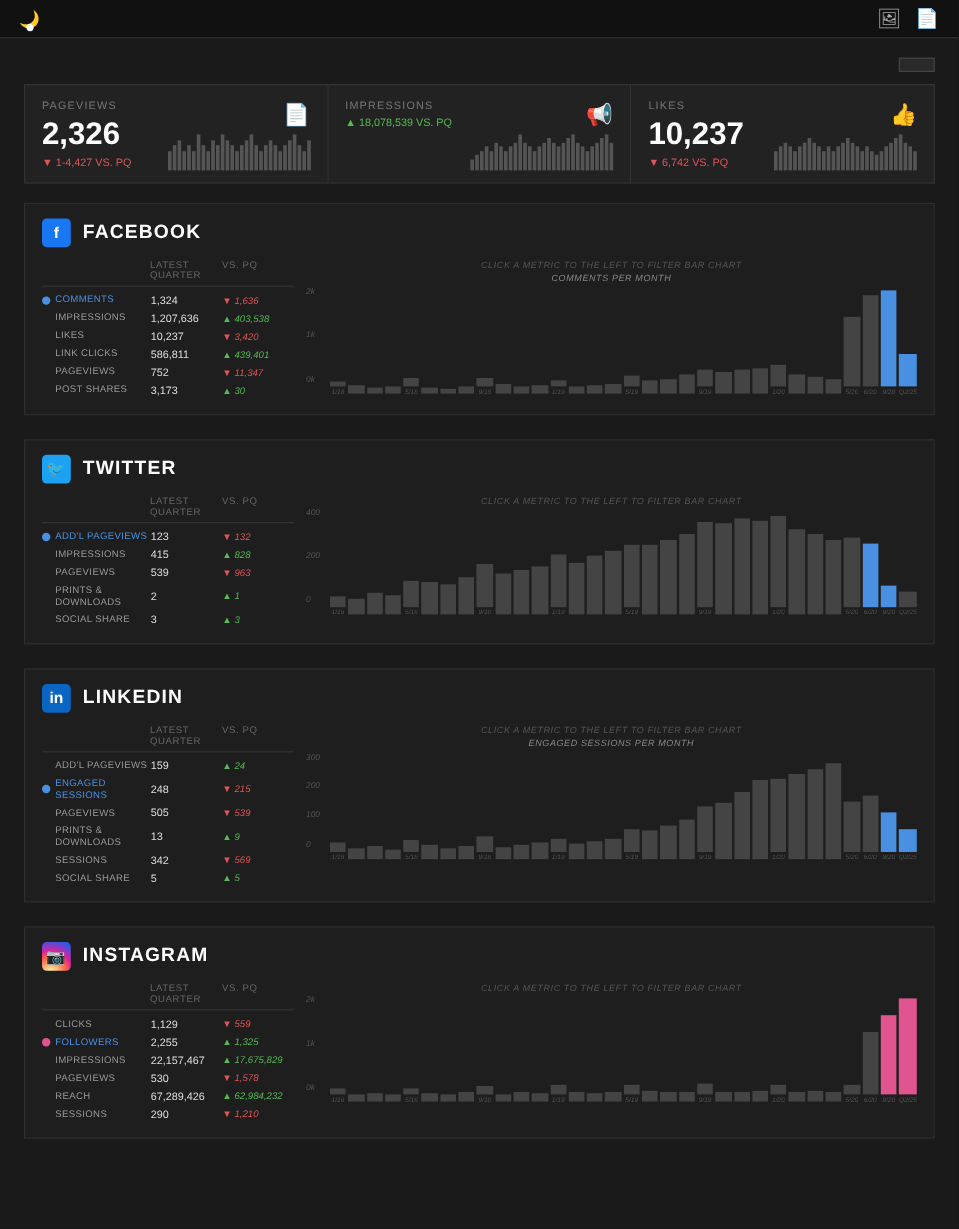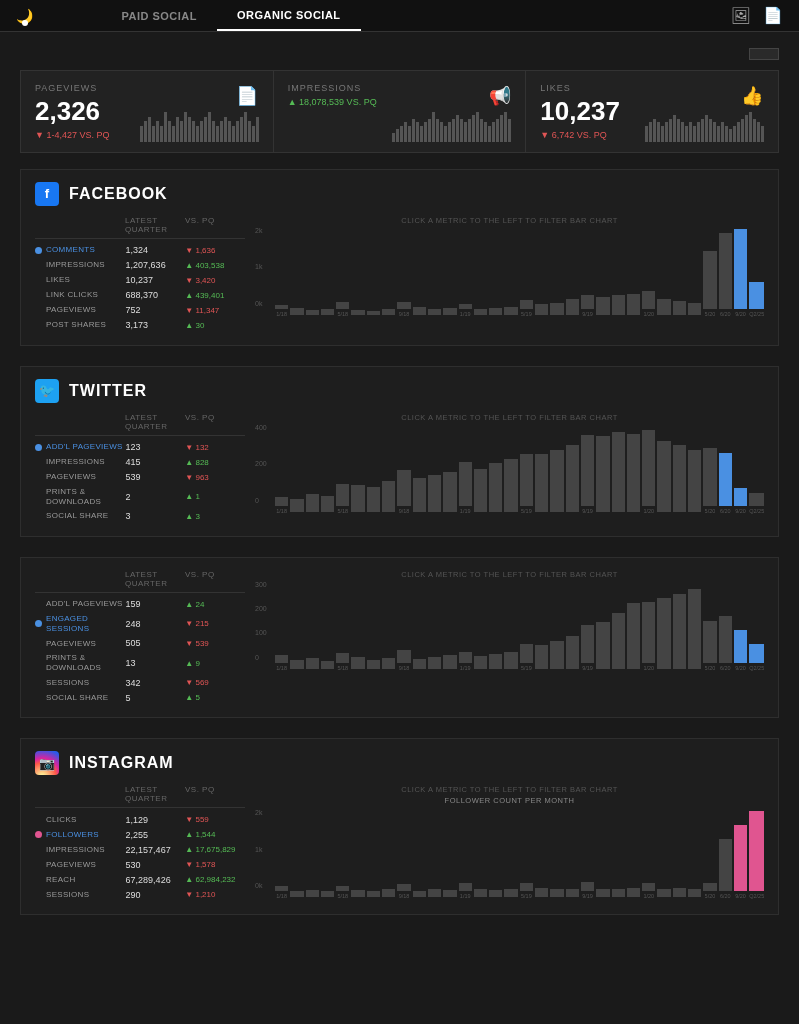--- a/index.html
+++ b/index.html
@@ -239,29 +239,31 @@
       line-height: 1.2;
     }
     .metric-val {
       font-size: 9px;
       color: #ddd;
       width: 60px;
     }
     .metric-change {
       font-size: 8px;
       width: 60px;
+      font-style: italic;
     }
     .metric-change.down { color: #e05555; }
     .metric-change.up { color: #55bb55; }
 
     
     .chart-area {
       flex: 1;
       padding-left: 10px;
       position: relative;
+      font-style: italic;
     }
     .chart-instruction {
       font-size: 7.5px;
       color: #555;
       text-transform: uppercase;
       letter-spacing: 0.5px;
       text-align: center;
       margin-bottom: 2px;
     }
     .chart-metric-name {
@@ -321,24 +323,20 @@
       white-space: nowrap;
       overflow: hidden;
     }
   </style>
 </head>
 <body>
 
 <div class="top-nav">
   <span class="moon-icon">🌙</span>
   <span class="dot"></span>
-  <div class="nav-tabs">
-    <div class="nav-tab">PAID SOCIAL</div>
-    <div class="nav-tab active">ORGANIC SOCIAL</div>
-  </div>
   <div class="nav-right">
     <span class="nav-right-icon">🖼</span>
     <span class="nav-right-icon">📄</span>
   </div>
 </div>
 
 <div class="page-header">
   <div class="title-area">
     <span class="page-title"></span>
     <span class="page-subtitle"></span>
@@ -494,776 +492,781 @@
       <div class="metric-row ">
         <div class="metric-dot" style="background:transparent"></div>
         <div class="metric-name">LIKES</div>
         <div class="metric-val">10,237</div>
         <div class="metric-change down">▼ 3,420</div>
       </div>
 
       <div class="metric-row ">
         <div class="metric-dot" style="background:transparent"></div>
         <div class="metric-name">LINK CLICKS</div>
-        <div class="metric-val">688,370</div>
+        <div class="metric-val">586,811</div>
         <div class="metric-change up">▲ 439,401</div>
       </div>
 
       <div class="metric-row ">
         <div class="metric-dot" style="background:transparent"></div>
         <div class="metric-name">PAGEVIEWS</div>
         <div class="metric-val">752</div>
         <div class="metric-change down">▼ 11,347</div>
       </div>
 
       <div class="metric-row ">
         <div class="metric-dot" style="background:transparent"></div>
         <div class="metric-name">POST SHARES</div>
         <div class="metric-val">3,173</div>
         <div class="metric-change up">▲ 30</div>
+      </div>
+
+      </div>
+      <div class="chart-area">
+        <div class="chart-instruction">CLICK A METRIC TO THE LEFT TO FILTER BAR CHART</div>
+        <div class="chart-metric-name">COMMENTS PER MONTH</div>
+        <div class="bar-chart">
+          <div class="y-labels">
+              <div class="y-label">2k</div>
+              <div class="y-label">1k</div>
+              <div class="y-label">0k</div>
+            </div>
+          <div class="chart-bars">
+      <div class="chart-bar-wrap">
+        <div class="chart-bar" style="height:4px"></div>
+        <div class="x-label">1/18</div>
+      </div>
+
+      <div class="chart-bar-wrap">
+        <div class="chart-bar" style="height:7px"></div>
+        <div class="x-label"></div>
+      </div>
+
+      <div class="chart-bar-wrap">
+        <div class="chart-bar" style="height:5px"></div>
+        <div class="x-label"></div>
+      </div>
+
+      <div class="chart-bar-wrap">
+        <div class="chart-bar" style="height:6px"></div>
+        <div class="x-label"></div>
+      </div>
+
+      <div class="chart-bar-wrap">
+        <div class="chart-bar" style="height:7px"></div>
+        <div class="x-label">5/18</div>
+      </div>
+
+      <div class="chart-bar-wrap">
+        <div class="chart-bar" style="height:5px"></div>
+        <div class="x-label"></div>
+      </div>
+
+      <div class="chart-bar-wrap">
+        <div class="chart-bar" style="height:4px"></div>
+        <div class="x-label"></div>
+      </div>
+
+      <div class="chart-bar-wrap">
+        <div class="chart-bar" style="height:6px"></div>
+        <div class="x-label"></div>
+      </div>
+
+      <div class="chart-bar-wrap">
+        <div class="chart-bar" style="height:7px"></div>
+        <div class="x-label">9/18</div>
+      </div>
+
+      <div class="chart-bar-wrap">
+        <div class="chart-bar" style="height:8px"></div>
+        <div class="x-label"></div>
+      </div>
+
+      <div class="chart-bar-wrap">
+        <div class="chart-bar" style="height:6px"></div>
+        <div class="x-label"></div>
+      </div>
+
+      <div class="chart-bar-wrap">
+        <div class="chart-bar" style="height:7px"></div>
+        <div class="x-label"></div>
+      </div>
+
+      <div class="chart-bar-wrap">
+        <div class="chart-bar" style="height:5px"></div>
+        <div class="x-label">1/19</div>
+      </div>
+
+      <div class="chart-bar-wrap">
+        <div class="chart-bar" style="height:6px"></div>
+        <div class="x-label"></div>
+      </div>
+
+      <div class="chart-bar-wrap">
+        <div class="chart-bar" style="height:7px"></div>
+        <div class="x-label"></div>
+      </div>
+
+      <div class="chart-bar-wrap">
+        <div class="chart-bar" style="height:8px"></div>
+        <div class="x-label"></div>
+      </div>
+
+      <div class="chart-bar-wrap">
+        <div class="chart-bar" style="height:9px"></div>
+        <div class="x-label">5/19</div>
+      </div>
+
+      <div class="chart-bar-wrap">
+        <div class="chart-bar" style="height:11px"></div>
+        <div class="x-label"></div>
+      </div>
+
+      <div class="chart-bar-wrap">
+        <div class="chart-bar" style="height:12px"></div>
+        <div class="x-label"></div>
+      </div>
+
+      <div class="chart-bar-wrap">
+        <div class="chart-bar" style="height:16px"></div>
+        <div class="x-label"></div>
+      </div>
+
+      <div class="chart-bar-wrap">
+        <div class="chart-bar" style="height:14px"></div>
+        <div class="x-label">9/19</div>
+      </div>
+
+      <div class="chart-bar-wrap">
+        <div class="chart-bar" style="height:18px"></div>
+        <div class="x-label"></div>
+      </div>
+
+      <div class="chart-bar-wrap">
+        <div class="chart-bar" style="height:20px"></div>
+        <div class="x-label"></div>
+      </div>
+
+      <div class="chart-bar-wrap">
+        <div class="chart-bar" style="height:21px"></div>
+        <div class="x-label"></div>
+      </div>
+
+      <div class="chart-bar-wrap">
+        <div class="chart-bar" style="height:18px"></div>
+        <div class="x-label">1/20</div>
+      </div>
+
+      <div class="chart-bar-wrap">
+        <div class="chart-bar" style="height:16px"></div>
+        <div class="x-label"></div>
+      </div>
+
+      <div class="chart-bar-wrap">
+        <div class="chart-bar" style="height:14px"></div>
+        <div class="x-label"></div>
+      </div>
+
+      <div class="chart-bar-wrap">
+        <div class="chart-bar" style="height:12px"></div>
+        <div class="x-label"></div>
+      </div>
+
+      <div class="chart-bar-wrap">
+        <div class="chart-bar" style="height:58px"></div>
+        <div class="x-label">5/20</div>
+      </div>
+
+      <div class="chart-bar-wrap">
+        <div class="chart-bar" style="height:76px"></div>
+        <div class="x-label">6/20</div>
+      </div>
+
+      <div class="chart-bar-wrap">
+        <div class="chart-bar highlight" style="height:80px"></div>
+        <div class="x-label">9/20</div>
+      </div>
+
+      <div class="chart-bar-wrap">
+        <div class="chart-bar highlight" style="height:27px"></div>
+        <div class="x-label">Q2/25</div>
+      </div>
+    </div>
+        </div>
+      </div>
+    </div>
+  </div>
+    <div class="section">
+    <div class="section-header">
+      <div class="section-icon tw-icon">🐦</div>
+      <div class="section-title">TWITTER</div>
+    </div>
+    <div class="section-body">
+      <div class="metrics-table">
+
+    <div class="metrics-header-row">
+      <span class="col-label" style="width:90px"></span>
+      <span class="col-label" style="width:60px">LATEST QUARTER</span>
+      <span class="col-label" style="width:60px">VS. PQ</span>
+    </div>
+
+      <div class="metric-row selected">
+        <div class="metric-dot" style="background:#4a90e2"></div>
+        <div class="metric-name">ADD'L PAGEVIEWS</div>
+        <div class="metric-val">123</div>
+        <div class="metric-change down">▼ 132</div>
+      </div>
+
+
+      <div class="metric-row ">
+        <div class="metric-dot" style="background:transparent"></div>
+        <div class="metric-name">IMPRESSIONS</div>
+        <div class="metric-val">415</div>
+        <div class="metric-change up">▲ 828</div>
+      </div>
+
+      <div class="metric-row ">
+        <div class="metric-dot" style="background:transparent"></div>
+        <div class="metric-name">PAGEVIEWS</div>
+        <div class="metric-val">539</div>
+        <div class="metric-change down">▼ 963</div>
+      </div>
+
+      <div class="metric-row ">
+        <div class="metric-dot" style="background:transparent"></div>
+        <div class="metric-name">PRINTS &amp; DOWNLOADS</div>
+        <div class="metric-val">2</div>
+        <div class="metric-change up">▲ 1</div>
+      </div>
+
+      <div class="metric-row ">
+        <div class="metric-dot" style="background:transparent"></div>
+        <div class="metric-name">SOCIAL SHARE</div>
+        <div class="metric-val">3</div>
+        <div class="metric-change up">▲ 3</div>
+      </div>
+
+      </div>
+      <div class="chart-area">
+        <div class="chart-instruction">CLICK A METRIC TO THE LEFT TO FILTER BAR CHART</div>
+        <div class="bar-chart">
+          <div class="y-labels">
+              <div class="y-label">400</div>
+              <div class="y-label">200</div>
+              <div class="y-label">0</div>
+            </div>
+          <div class="chart-bars">
+      <div class="chart-bar-wrap">
+        <div class="chart-bar" style="height:9px"></div>
+        <div class="x-label">1/18</div>
+      </div>
+
+      <div class="chart-bar-wrap">
+        <div class="chart-bar" style="height:13px"></div>
+        <div class="x-label"></div>
+      </div>
+
+      <div class="chart-bar-wrap">
+        <div class="chart-bar" style="height:18px"></div>
+        <div class="x-label"></div>
+      </div>
+
+      <div class="chart-bar-wrap">
+        <div class="chart-bar" style="height:16px"></div>
+        <div class="x-label"></div>
+      </div>
+
+      <div class="chart-bar-wrap">
+        <div class="chart-bar" style="height:22px"></div>
+        <div class="x-label">5/18</div>
+      </div>
+
+      <div class="chart-bar-wrap">
+        <div class="chart-bar" style="height:27px"></div>
+        <div class="x-label"></div>
+      </div>
+
+      <div class="chart-bar-wrap">
+        <div class="chart-bar" style="height:25px"></div>
+        <div class="x-label"></div>
+      </div>
+
+      <div class="chart-bar-wrap">
+        <div class="chart-bar" style="height:31px"></div>
+        <div class="x-label"></div>
+      </div>
+
+      <div class="chart-bar-wrap">
+        <div class="chart-bar" style="height:36px"></div>
+        <div class="x-label">9/18</div>
+      </div>
+
+      <div class="chart-bar-wrap">
+        <div class="chart-bar" style="height:34px"></div>
+        <div class="x-label"></div>
+      </div>
+
+      <div class="chart-bar-wrap">
+        <div class="chart-bar" style="height:37px"></div>
+        <div class="x-label"></div>
+      </div>
+
+      <div class="chart-bar-wrap">
+        <div class="chart-bar" style="height:40px"></div>
+        <div class="x-label"></div>
+      </div>
+
+      <div class="chart-bar-wrap">
+        <div class="chart-bar" style="height:44px"></div>
+        <div class="x-label">1/19</div>
+      </div>
+
+      <div class="chart-bar-wrap">
+        <div class="chart-bar" style="height:43px"></div>
+        <div class="x-label"></div>
+      </div>
+
+      <div class="chart-bar-wrap">
+        <div class="chart-bar" style="height:49px"></div>
+        <div class="x-label"></div>
+      </div>
+
+      <div class="chart-bar-wrap">
+        <div class="chart-bar" style="height:53px"></div>
+        <div class="x-label"></div>
+      </div>
+
+      <div class="chart-bar-wrap">
+        <div class="chart-bar" style="height:52px"></div>
+        <div class="x-label">5/19</div>
+      </div>
+
+      <div class="chart-bar-wrap">
+        <div class="chart-bar" style="height:58px"></div>
+        <div class="x-label"></div>
+      </div>
+
+      <div class="chart-bar-wrap">
+        <div class="chart-bar" style="height:62px"></div>
+        <div class="x-label"></div>
+      </div>
+
+      <div class="chart-bar-wrap">
+        <div class="chart-bar" style="height:67px"></div>
+        <div class="x-label"></div>
+      </div>
+
+      <div class="chart-bar-wrap">
+        <div class="chart-bar" style="height:71px"></div>
+        <div class="x-label">9/19</div>
+      </div>
+
+      <div class="chart-bar-wrap">
+        <div class="chart-bar" style="height:76px"></div>
+        <div class="x-label"></div>
+      </div>
+
+      <div class="chart-bar-wrap">
+        <div class="chart-bar" style="height:80px"></div>
+        <div class="x-label"></div>
+      </div>
+
+      <div class="chart-bar-wrap">
+        <div class="chart-bar" style="height:78px"></div>
+        <div class="x-label"></div>
+      </div>
+
+      <div class="chart-bar-wrap">
+        <div class="chart-bar" style="height:76px"></div>
+        <div class="x-label">1/20</div>
+      </div>
+
+      <div class="chart-bar-wrap">
+        <div class="chart-bar" style="height:71px"></div>
+        <div class="x-label"></div>
+      </div>
+
+      <div class="chart-bar-wrap">
+        <div class="chart-bar" style="height:67px"></div>
+        <div class="x-label"></div>
+      </div>
+
+      <div class="chart-bar-wrap">
+        <div class="chart-bar" style="height:62px"></div>
+        <div class="x-label"></div>
+      </div>
+
+      <div class="chart-bar-wrap">
+        <div class="chart-bar" style="height:58px"></div>
+        <div class="x-label">5/20</div>
+      </div>
+
+      <div class="chart-bar-wrap">
+        <div class="chart-bar highlight" style="height:53px"></div>
+        <div class="x-label">6/20</div>
+      </div>
+
+      <div class="chart-bar-wrap">
+        <div class="chart-bar highlight" style="height:18px"></div>
+        <div class="x-label">9/20</div>
+      </div>
+
+      <div class="chart-bar-wrap">
+        <div class="chart-bar" style="height:13px"></div>
+        <div class="x-label">Q2/25</div>
+      </div>
+    </div>
+        </div>
+      </div>
+    </div>
+  </div>
+    <div class="section">
+    <div class="section-header">
+      <div class="section-icon li-icon">in</div>
+      <div class="section-title">LINKEDIN</div>
+    </div>
+    <div class="section-body">
+      <div class="metrics-table">
+
+    <div class="metrics-header-row">
+      <span class="col-label" style="width:90px"></span>
+      <span class="col-label" style="width:60px">LATEST QUARTER</span>
+      <span class="col-label" style="width:60px">VS. PQ</span>
+    </div>
+
+      <div class="metric-row ">
+        <div class="metric-dot" style="background:transparent"></div>
+        <div class="metric-name">ADD'L PAGEVIEWS</div>
+        <div class="metric-val">159</div>
+        <div class="metric-change up">▲ 24</div>
+      </div>
+
+      <div class="metric-row selected">
+        <div class="metric-dot" style="background:#4a90e2"></div>
+        <div class="metric-name">ENGAGED SESSIONS</div>
+        <div class="metric-val">248</div>
+        <div class="metric-change down">▼ 215</div>
+      </div>
+
+      <div class="metric-row ">
+        <div class="metric-dot" style="background:transparent"></div>
+        <div class="metric-name">PAGEVIEWS</div>
+        <div class="metric-val">505</div>
+        <div class="metric-change down">▼ 539</div>
+      </div>
+
+      <div class="metric-row ">
+        <div class="metric-dot" style="background:transparent"></div>
+        <div class="metric-name">PRINTS &amp; DOWNLOADS</div>
+        <div class="metric-val">13</div>
+        <div class="metric-change up">▲ 9</div>
+      </div>
+
+      <div class="metric-row ">
+        <div class="metric-dot" style="background:transparent"></div>
+        <div class="metric-name">SESSIONS</div>
+        <div class="metric-val">342</div>
+        <div class="metric-change down">▼ 569</div>
+      </div>
+
+      <div class="metric-row ">
+        <div class="metric-dot" style="background:transparent"></div>
+        <div class="metric-name">SOCIAL SHARE</div>
+        <div class="metric-val">5</div>
+        <div class="metric-change up">▲ 5</div>
+      </div>
+
+      </div>
+      <div class="chart-area">
+        <div class="chart-instruction">CLICK A METRIC TO THE LEFT TO FILTER BAR CHART</div>
+        <div class="chart-metric-name">ENGAGED SESSIONS PER MONTH</div>
+        <div class="bar-chart">
+          <div class="y-labels">
+              <div class="y-label">300</div>
+              <div class="y-label">200</div>
+              <div class="y-label">100</div>
+              <div class="y-label">0</div>
+            </div>
+          <div class="chart-bars">
+      <div class="chart-bar-wrap">
+        <div class="chart-bar" style="height:8px"></div>
+        <div class="x-label">1/18</div>
+      </div>
+
+      <div class="chart-bar-wrap">
+        <div class="chart-bar" style="height:9px"></div>
+        <div class="x-label"></div>
+      </div>
+
+      <div class="chart-bar-wrap">
+        <div class="chart-bar" style="height:11px"></div>
+        <div class="x-label"></div>
+      </div>
+
+      <div class="chart-bar-wrap">
+        <div class="chart-bar" style="height:8px"></div>
+        <div class="x-label"></div>
+      </div>
+
+      <div class="chart-bar-wrap">
+        <div class="chart-bar" style="height:10px"></div>
+        <div class="x-label">5/18</div>
+      </div>
+
+      <div class="chart-bar-wrap">
+        <div class="chart-bar" style="height:12px"></div>
+        <div class="x-label"></div>
+      </div>
+
+      <div class="chart-bar-wrap">
+        <div class="chart-bar" style="height:9px"></div>
+        <div class="x-label"></div>
+      </div>
+
+      <div class="chart-bar-wrap">
+        <div class="chart-bar" style="height:11px"></div>
+        <div class="x-label"></div>
+      </div>
+
+      <div class="chart-bar-wrap">
+        <div class="chart-bar" style="height:13px"></div>
+        <div class="x-label">9/18</div>
+      </div>
+
+      <div class="chart-bar-wrap">
+        <div class="chart-bar" style="height:10px"></div>
+        <div class="x-label"></div>
+      </div>
+
+      <div class="chart-bar-wrap">
+        <div class="chart-bar" style="height:12px"></div>
+        <div class="x-label"></div>
+      </div>
+
+      <div class="chart-bar-wrap">
+        <div class="chart-bar" style="height:14px"></div>
+        <div class="x-label"></div>
+      </div>
+
+      <div class="chart-bar-wrap">
+        <div class="chart-bar" style="height:11px"></div>
+        <div class="x-label">1/19</div>
+      </div>
+
+      <div class="chart-bar-wrap">
+        <div class="chart-bar" style="height:13px"></div>
+        <div class="x-label"></div>
+      </div>
+
+      <div class="chart-bar-wrap">
+        <div class="chart-bar" style="height:15px"></div>
+        <div class="x-label"></div>
+      </div>
+
+      <div class="chart-bar-wrap">
+        <div class="chart-bar" style="height:17px"></div>
+        <div class="x-label"></div>
+      </div>
+
+      <div class="chart-bar-wrap">
+        <div class="chart-bar" style="height:19px"></div>
+        <div class="x-label">5/19</div>
+      </div>
+
+      <div class="chart-bar-wrap">
+        <div class="chart-bar" style="height:24px"></div>
+        <div class="x-label"></div>
+      </div>
+
+      <div class="chart-bar-wrap">
+        <div class="chart-bar" style="height:28px"></div>
+        <div class="x-label"></div>
+      </div>
+
+      <div class="chart-bar-wrap">
+        <div class="chart-bar" style="height:33px"></div>
+        <div class="x-label"></div>
+      </div>
+
+      <div class="chart-bar-wrap">
+        <div class="chart-bar" style="height:38px"></div>
+        <div class="x-label">9/19</div>
+      </div>
+
+      <div class="chart-bar-wrap">
+        <div class="chart-bar" style="height:47px"></div>
+        <div class="x-label"></div>
+      </div>
+
+      <div class="chart-bar-wrap">
+        <div class="chart-bar" style="height:56px"></div>
+        <div class="x-label"></div>
+      </div>
+
+      <div class="chart-bar-wrap">
+        <div class="chart-bar" style="height:66px"></div>
+        <div class="x-label"></div>
+      </div>
+
+      <div class="chart-bar-wrap">
+        <div class="chart-bar" style="height:61px"></div>
+        <div class="x-label">1/20</div>
+      </div>
+
+      <div class="chart-bar-wrap">
+        <div class="chart-bar" style="height:71px"></div>
+        <div class="x-label"></div>
+      </div>
+
+      <div class="chart-bar-wrap">
+        <div class="chart-bar" style="height:75px"></div>
+        <div class="x-label"></div>
+      </div>
+
+      <div class="chart-bar-wrap">
+        <div class="chart-bar" style="height:80px"></div>
+        <div class="x-label"></div>
+      </div>
+
+      <div class="chart-bar-wrap">
+        <div class="chart-bar" style="height:42px"></div>
+        <div class="x-label">5/20</div>
+      </div>
+
+      <div class="chart-bar-wrap">
+        <div class="chart-bar" style="height:47px"></div>
+        <div class="x-label">6/20</div>
+      </div>
+
+      <div class="chart-bar-wrap">
+        <div class="chart-bar highlight" style="height:33px"></div>
+        <div class="x-label">9/20</div>
+      </div>
+
+      <div class="chart-bar-wrap">
+        <div class="chart-bar highlight" style="height:19px"></div>
+        <div class="x-label">Q2/25</div>
+      </div>
+    </div>
+        </div>
+      </div>
+    </div>
+  </div>
+    <div class="section">
+    <div class="section-header">
+      <div class="section-icon ig-icon">📷</div>
+      <div class="section-title">INSTAGRAM</div>
+    </div>
+    <div class="section-body">
+      <div class="metrics-table">
+
+    <div class="metrics-header-row">
+      <span class="col-label" style="width:90px"></span>
+      <span class="col-label" style="width:60px">LATEST QUARTER</span>
+      <span class="col-label" style="width:60px">VS. PQ</span>
+    </div>
+
+      <div class="metric-row ">
+        <div class="metric-dot" style="background:transparent"></div>
+        <div class="metric-name">CLICKS</div>
+        <div class="metric-val">1,129</div>
+        <div class="metric-change down">▼ 559</div>
+      </div>
+
+      <div class="metric-row selected">
+        <div class="metric-dot" style="background:#e05590"></div>
+        <div class="metric-name">FOLLOWERS</div>
+        <div class="metric-val">2,255</div>
+        <div class="metric-change up">▲ 1,325</div>
+      </div>
+
+      <div class="metric-row ">
+        <div class="metric-dot" style="background:transparent"></div>
+        <div class="metric-name">IMPRESSIONS</div>
+        <div class="metric-val">22,157,467</div>
+        <div class="metric-change up">▲ 17,675,829</div>
+      </div>
+
+      <div class="metric-row ">
+        <div class="metric-dot" style="background:transparent"></div>
+        <div class="metric-name">PAGEVIEWS</div>
+        <div class="metric-val">530</div>
+        <div class="metric-change down">▼ 1,578</div>
+      </div>
+
+      <div class="metric-row ">
+        <div class="metric-dot" style="background:transparent"></div>
+        <div class="metric-name">REACH</div>
+        <div class="metric-val">67,289,426</div>
+        <div class="metric-change up">▲ 62,984,232</div>
+      </div>
+
+      <div class="metric-row ">
+        <div class="metric-dot" style="background:transparent"></div>
+        <div class="metric-name">SESSIONS</div>
+        <div class="metric-val">290</div>
+        <div class="metric-change down">▼ 1,210</div>
       </div>
 
       </div>
       <div class="chart-area">
         <div class="chart-instruction">CLICK A METRIC TO THE LEFT TO FILTER BAR CHART</div>
         <div class="bar-chart">
           <div class="y-labels">
               <div class="y-label">2k</div>
               <div class="y-label">1k</div>
               <div class="y-label">0k</div>
             </div>
           <div class="chart-bars">
       <div class="chart-bar-wrap">
-        <div class="chart-bar" style="height:4px"></div>
+        <div class="chart-bar" style="height:5px"></div>
         <div class="x-label">1/18</div>
       </div>
 
       <div class="chart-bar-wrap">
+        <div class="chart-bar" style="height:6px"></div>
+        <div class="x-label"></div>
+      </div>
+
+      <div class="chart-bar-wrap">
         <div class="chart-bar" style="height:7px"></div>
         <div class="x-label"></div>
       </div>
 
       <div class="chart-bar-wrap">
+        <div class="chart-bar" style="height:6px"></div>
+        <div class="x-label"></div>
+      </div>
+
+      <div class="chart-bar-wrap">
         <div class="chart-bar" style="height:5px"></div>
+        <div class="x-label">5/18</div>
+      </div>
+
+      <div class="chart-bar-wrap">
+        <div class="chart-bar" style="height:7px"></div>
         <div class="x-label"></div>
       </div>
 
       <div class="chart-bar-wrap">
         <div class="chart-bar" style="height:6px"></div>
         <div class="x-label"></div>
       </div>
 
       <div class="chart-bar-wrap">
-        <div class="chart-bar" style="height:7px"></div>
-        <div class="x-label">5/18</div>
-      </div>
-
-      <div class="chart-bar-wrap">
-        <div class="chart-bar" style="height:5px"></div>
-        <div class="x-label"></div>
-      </div>
-
-      <div class="chart-bar-wrap">
-        <div class="chart-bar" style="height:4px"></div>
-        <div class="x-label"></div>
-      </div>
-
-      <div class="chart-bar-wrap">
-        <div class="chart-bar" style="height:6px"></div>
+        <div class="chart-bar" style="height:8px"></div>
         <div class="x-label"></div>
       </div>
 
       <div class="chart-bar-wrap">
         <div class="chart-bar" style="height:7px"></div>
         <div class="x-label">9/18</div>
       </div>
 
       <div class="chart-bar-wrap">
-        <div class="chart-bar" style="height:8px"></div>
-        <div class="x-label"></div>
-      </div>
-
-      <div class="chart-bar-wrap">
-        <div class="chart-bar" style="height:6px"></div>
-        <div class="x-label"></div>
-      </div>
-
-      <div class="chart-bar-wrap">
-        <div class="chart-bar" style="height:7px"></div>
-        <div class="x-label"></div>
-      </div>
-
-      <div class="chart-bar-wrap">
-        <div class="chart-bar" style="height:5px"></div>
-        <div class="x-label">1/19</div>
-      </div>
-
-      <div class="chart-bar-wrap">
-        <div class="chart-bar" style="height:6px"></div>
-        <div class="x-label"></div>
-      </div>
-
-      <div class="chart-bar-wrap">
-        <div class="chart-bar" style="height:7px"></div>
-        <div class="x-label"></div>
-      </div>
-
-      <div class="chart-bar-wrap">
-        <div class="chart-bar" style="height:8px"></div>
-        <div class="x-label"></div>
-      </div>
-
-      <div class="chart-bar-wrap">
-        <div class="chart-bar" style="height:9px"></div>
-        <div class="x-label">5/19</div>
-      </div>
-
-      <div class="chart-bar-wrap">
-        <div class="chart-bar" style="height:11px"></div>
-        <div class="x-label"></div>
-      </div>
-
-      <div class="chart-bar-wrap">
-        <div class="chart-bar" style="height:12px"></div>
-        <div class="x-label"></div>
-      </div>
-
-      <div class="chart-bar-wrap">
-        <div class="chart-bar" style="height:16px"></div>
-        <div class="x-label"></div>
-      </div>
-
-      <div class="chart-bar-wrap">
-        <div class="chart-bar" style="height:14px"></div>
-        <div class="x-label">9/19</div>
-      </div>
-
-      <div class="chart-bar-wrap">
-        <div class="chart-bar" style="height:18px"></div>
-        <div class="x-label"></div>
-      </div>
-
-      <div class="chart-bar-wrap">
-        <div class="chart-bar" style="height:20px"></div>
-        <div class="x-label"></div>
-      </div>
-
-      <div class="chart-bar-wrap">
-        <div class="chart-bar" style="height:21px"></div>
-        <div class="x-label"></div>
-      </div>
-
-      <div class="chart-bar-wrap">
-        <div class="chart-bar" style="height:18px"></div>
-        <div class="x-label">1/20</div>
-      </div>
-
-      <div class="chart-bar-wrap">
-        <div class="chart-bar" style="height:16px"></div>
-        <div class="x-label"></div>
-      </div>
-
-      <div class="chart-bar-wrap">
-        <div class="chart-bar" style="height:14px"></div>
-        <div class="x-label"></div>
-      </div>
-
-      <div class="chart-bar-wrap">
-        <div class="chart-bar" style="height:12px"></div>
-        <div class="x-label"></div>
-      </div>
-
-      <div class="chart-bar-wrap">
-        <div class="chart-bar" style="height:58px"></div>
-        <div class="x-label">5/20</div>
-      </div>
-
-      <div class="chart-bar-wrap">
-        <div class="chart-bar" style="height:76px"></div>
-        <div class="x-label">6/20</div>
-      </div>
-
-      <div class="chart-bar-wrap">
-        <div class="chart-bar highlight" style="height:80px"></div>
-        <div class="x-label">9/20</div>
-      </div>
-
-      <div class="chart-bar-wrap">
-        <div class="chart-bar highlight" style="height:27px"></div>
-        <div class="x-label">Q2/25</div>
-      </div>
-    </div>
-        </div>
-      </div>
-    </div>
-  </div>
-    <div class="section">
-    <div class="section-header">
-      <div class="section-icon tw-icon">🐦</div>
-      <div class="section-title">TWITTER</div>
-    </div>
-    <div class="section-body">
-      <div class="metrics-table">
-
-    <div class="metrics-header-row">
-      <span class="col-label" style="width:90px"></span>
-      <span class="col-label" style="width:60px">LATEST QUARTER</span>
-      <span class="col-label" style="width:60px">VS. PQ</span>
-    </div>
-
-      <div class="metric-row selected">
-        <div class="metric-dot" style="background:#4a90e2"></div>
-        <div class="metric-name">ADD'L PAGEVIEWS</div>
-        <div class="metric-val">123</div>
-        <div class="metric-change down">▼ 132</div>
-      </div>
-
-
-      <div class="metric-row ">
-        <div class="metric-dot" style="background:transparent"></div>
-        <div class="metric-name">IMPRESSIONS</div>
-        <div class="metric-val">415</div>
-        <div class="metric-change up">▲ 828</div>
-      </div>
-
-      <div class="metric-row ">
-        <div class="metric-dot" style="background:transparent"></div>
-        <div class="metric-name">PAGEVIEWS</div>
-        <div class="metric-val">539</div>
-        <div class="metric-change down">▼ 963</div>
-      </div>
-
-      <div class="metric-row ">
-        <div class="metric-dot" style="background:transparent"></div>
-        <div class="metric-name">PRINTS &amp; DOWNLOADS</div>
-        <div class="metric-val">2</div>
-        <div class="metric-change up">▲ 1</div>
-      </div>
-
-      <div class="metric-row ">
-        <div class="metric-dot" style="background:transparent"></div>
-        <div class="metric-name">SOCIAL SHARE</div>
-        <div class="metric-val">3</div>
-        <div class="metric-change up">▲ 3</div>
-      </div>
-
-      </div>
-      <div class="chart-area">
-        <div class="chart-instruction">CLICK A METRIC TO THE LEFT TO FILTER BAR CHART</div>
-        <div class="bar-chart">
-          <div class="y-labels">
-              <div class="y-label">400</div>
-              <div class="y-label">200</div>
-              <div class="y-label">0</div>
-            </div>
-          <div class="chart-bars">
-      <div class="chart-bar-wrap">
-        <div class="chart-bar" style="height:9px"></div>
-        <div class="x-label">1/18</div>
-      </div>
-
-      <div class="chart-bar-wrap">
-        <div class="chart-bar" style="height:13px"></div>
-        <div class="x-label"></div>
-      </div>
-
-      <div class="chart-bar-wrap">
-        <div class="chart-bar" style="height:18px"></div>
-        <div class="x-label"></div>
-      </div>
-
-      <div class="chart-bar-wrap">
-        <div class="chart-bar" style="height:16px"></div>
-        <div class="x-label"></div>
-      </div>
-
-      <div class="chart-bar-wrap">
-        <div class="chart-bar" style="height:22px"></div>
-        <div class="x-label">5/18</div>
-      </div>
-
-      <div class="chart-bar-wrap">
-        <div class="chart-bar" style="height:27px"></div>
-        <div class="x-label"></div>
-      </div>
-
-      <div class="chart-bar-wrap">
-        <div class="chart-bar" style="height:25px"></div>
-        <div class="x-label"></div>
-      </div>
-
-      <div class="chart-bar-wrap">
-        <div class="chart-bar" style="height:31px"></div>
-        <div class="x-label"></div>
-      </div>
-
-      <div class="chart-bar-wrap">
-        <div class="chart-bar" style="height:36px"></div>
-        <div class="x-label">9/18</div>
-      </div>
-
-      <div class="chart-bar-wrap">
-        <div class="chart-bar" style="height:34px"></div>
-        <div class="x-label"></div>
-      </div>
-
-      <div class="chart-bar-wrap">
-        <div class="chart-bar" style="height:37px"></div>
-        <div class="x-label"></div>
-      </div>
-
-      <div class="chart-bar-wrap">
-        <div class="chart-bar" style="height:40px"></div>
-        <div class="x-label"></div>
-      </div>
-
-      <div class="chart-bar-wrap">
-        <div class="chart-bar" style="height:44px"></div>
-        <div class="x-label">1/19</div>
-      </div>
-
-      <div class="chart-bar-wrap">
-        <div class="chart-bar" style="height:43px"></div>
-        <div class="x-label"></div>
-      </div>
-
-      <div class="chart-bar-wrap">
-        <div class="chart-bar" style="height:49px"></div>
-        <div class="x-label"></div>
-      </div>
-
-      <div class="chart-bar-wrap">
-        <div class="chart-bar" style="height:53px"></div>
-        <div class="x-label"></div>
-      </div>
-
-      <div class="chart-bar-wrap">
-        <div class="chart-bar" style="height:52px"></div>
-        <div class="x-label">5/19</div>
-      </div>
-
-      <div class="chart-bar-wrap">
-        <div class="chart-bar" style="height:58px"></div>
-        <div class="x-label"></div>
-      </div>
-
-      <div class="chart-bar-wrap">
-        <div class="chart-bar" style="height:62px"></div>
-        <div class="x-label"></div>
-      </div>
-
-      <div class="chart-bar-wrap">
-        <div class="chart-bar" style="height:67px"></div>
-        <div class="x-label"></div>
-      </div>
-
-      <div class="chart-bar-wrap">
-        <div class="chart-bar" style="height:71px"></div>
-        <div class="x-label">9/19</div>
-      </div>
-
-      <div class="chart-bar-wrap">
-        <div class="chart-bar" style="height:76px"></div>
-        <div class="x-label"></div>
-      </div>
-
-      <div class="chart-bar-wrap">
-        <div class="chart-bar" style="height:80px"></div>
-        <div class="x-label"></div>
-      </div>
-
-      <div class="chart-bar-wrap">
-        <div class="chart-bar" style="height:78px"></div>
-        <div class="x-label"></div>
-      </div>
-
-      <div class="chart-bar-wrap">
-        <div class="chart-bar" style="height:76px"></div>
-        <div class="x-label">1/20</div>
-      </div>
-
-      <div class="chart-bar-wrap">
-        <div class="chart-bar" style="height:71px"></div>
-        <div class="x-label"></div>
-      </div>
-
-      <div class="chart-bar-wrap">
-        <div class="chart-bar" style="height:67px"></div>
-        <div class="x-label"></div>
-      </div>
-
-      <div class="chart-bar-wrap">
-        <div class="chart-bar" style="height:62px"></div>
-        <div class="x-label"></div>
-      </div>
-
-      <div class="chart-bar-wrap">
-        <div class="chart-bar" style="height:58px"></div>
-        <div class="x-label">5/20</div>
-      </div>
-
-      <div class="chart-bar-wrap">
-        <div class="chart-bar highlight" style="height:53px"></div>
-        <div class="x-label">6/20</div>
-      </div>
-
-      <div class="chart-bar-wrap">
-        <div class="chart-bar highlight" style="height:18px"></div>
-        <div class="x-label">9/20</div>
-      </div>
-
-      <div class="chart-bar-wrap">
-        <div class="chart-bar" style="height:13px"></div>
-        <div class="x-label">Q2/25</div>
-      </div>
-    </div>
-        </div>
-      </div>
-    </div>
-  </div>
-    <div class="section">
-    <div class="section-body">
-      <div class="metrics-table">
-
-    <div class="metrics-header-row">
-      <span class="col-label" style="width:90px"></span>
-      <span class="col-label" style="width:60px">LATEST QUARTER</span>
-      <span class="col-label" style="width:60px">VS. PQ</span>
-    </div>
-
-      <div class="metric-row ">
-        <div class="metric-dot" style="background:transparent"></div>
-        <div class="metric-name">ADD'L PAGEVIEWS</div>
-        <div class="metric-val">159</div>
-        <div class="metric-change up">▲ 24</div>
-      </div>
-
-      <div class="metric-row selected">
-        <div class="metric-dot" style="background:#4a90e2"></div>
-        <div class="metric-name">ENGAGED SESSIONS</div>
-        <div class="metric-val">248</div>
-        <div class="metric-change down">▼ 215</div>
-      </div>
-
-      <div class="metric-row ">
-        <div class="metric-dot" style="background:transparent"></div>
-        <div class="metric-name">PAGEVIEWS</div>
-        <div class="metric-val">505</div>
-        <div class="metric-change down">▼ 539</div>
-      </div>
-
-      <div class="metric-row ">
-        <div class="metric-dot" style="background:transparent"></div>
-        <div class="metric-name">PRINTS &amp; DOWNLOADS</div>
-        <div class="metric-val">13</div>
-        <div class="metric-change up">▲ 9</div>
-      </div>
-
-      <div class="metric-row ">
-        <div class="metric-dot" style="background:transparent"></div>
-        <div class="metric-name">SESSIONS</div>
-        <div class="metric-val">342</div>
-        <div class="metric-change down">▼ 569</div>
-      </div>
-
-      <div class="metric-row ">
-        <div class="metric-dot" style="background:transparent"></div>
-        <div class="metric-name">SOCIAL SHARE</div>
-        <div class="metric-val">5</div>
-        <div class="metric-change up">▲ 5</div>
-      </div>
-
-      </div>
-      <div class="chart-area">
-        <div class="chart-instruction">CLICK A METRIC TO THE LEFT TO FILTER BAR CHART</div>
-        <div class="bar-chart">
-          <div class="y-labels">
-              <div class="y-label">300</div>
-              <div class="y-label">200</div>
-              <div class="y-label">100</div>
-              <div class="y-label">0</div>
-            </div>
-          <div class="chart-bars">
-      <div class="chart-bar-wrap">
-        <div class="chart-bar" style="height:8px"></div>
-        <div class="x-label">1/18</div>
-      </div>
-
-      <div class="chart-bar-wrap">
-        <div class="chart-bar" style="height:9px"></div>
-        <div class="x-label"></div>
-      </div>
-
-      <div class="chart-bar-wrap">
-        <div class="chart-bar" style="height:11px"></div>
-        <div class="x-label"></div>
-      </div>
-
-      <div class="chart-bar-wrap">
-        <div class="chart-bar" style="height:8px"></div>
-        <div class="x-label"></div>
-      </div>
-
-      <div class="chart-bar-wrap">
-        <div class="chart-bar" style="height:10px"></div>
-        <div class="x-label">5/18</div>
-      </div>
-
-      <div class="chart-bar-wrap">
-        <div class="chart-bar" style="height:12px"></div>
-        <div class="x-label"></div>
-      </div>
-
-      <div class="chart-bar-wrap">
-        <div class="chart-bar" style="height:9px"></div>
-        <div class="x-label"></div>
-      </div>
-
-      <div class="chart-bar-wrap">
-        <div class="chart-bar" style="height:11px"></div>
-        <div class="x-label"></div>
-      </div>
-
-      <div class="chart-bar-wrap">
-        <div class="chart-bar" style="height:13px"></div>
-        <div class="x-label">9/18</div>
-      </div>
-
-      <div class="chart-bar-wrap">
-        <div class="chart-bar" style="height:10px"></div>
-        <div class="x-label"></div>
-      </div>
-
-      <div class="chart-bar-wrap">
-        <div class="chart-bar" style="height:12px"></div>
-        <div class="x-label"></div>
-      </div>
-
-      <div class="chart-bar-wrap">
-        <div class="chart-bar" style="height:14px"></div>
-        <div class="x-label"></div>
-      </div>
-
-      <div class="chart-bar-wrap">
-        <div class="chart-bar" style="height:11px"></div>
-        <div class="x-label">1/19</div>
-      </div>
-
-      <div class="chart-bar-wrap">
-        <div class="chart-bar" style="height:13px"></div>
-        <div class="x-label"></div>
-      </div>
-
-      <div class="chart-bar-wrap">
-        <div class="chart-bar" style="height:15px"></div>
-        <div class="x-label"></div>
-      </div>
-
-      <div class="chart-bar-wrap">
-        <div class="chart-bar" style="height:17px"></div>
-        <div class="x-label"></div>
-      </div>
-
-      <div class="chart-bar-wrap">
-        <div class="chart-bar" style="height:19px"></div>
-        <div class="x-label">5/19</div>
-      </div>
-
-      <div class="chart-bar-wrap">
-        <div class="chart-bar" style="height:24px"></div>
-        <div class="x-label"></div>
-      </div>
-
-      <div class="chart-bar-wrap">
-        <div class="chart-bar" style="height:28px"></div>
-        <div class="x-label"></div>
-      </div>
-
-      <div class="chart-bar-wrap">
-        <div class="chart-bar" style="height:33px"></div>
-        <div class="x-label"></div>
-      </div>
-
-      <div class="chart-bar-wrap">
-        <div class="chart-bar" style="height:38px"></div>
-        <div class="x-label">9/19</div>
-      </div>
-
-      <div class="chart-bar-wrap">
-        <div class="chart-bar" style="height:47px"></div>
-        <div class="x-label"></div>
-      </div>
-
-      <div class="chart-bar-wrap">
-        <div class="chart-bar" style="height:56px"></div>
-        <div class="x-label"></div>
-      </div>
-
-      <div class="chart-bar-wrap">
-        <div class="chart-bar" style="height:66px"></div>
-        <div class="x-label"></div>
-      </div>
-
-      <div class="chart-bar-wrap">
-        <div class="chart-bar" style="height:61px"></div>
-        <div class="x-label">1/20</div>
-      </div>
-
-      <div class="chart-bar-wrap">
-        <div class="chart-bar" style="height:71px"></div>
-        <div class="x-label"></div>
-      </div>
-
-      <div class="chart-bar-wrap">
-        <div class="chart-bar" style="height:75px"></div>
-        <div class="x-label"></div>
-      </div>
-
-      <div class="chart-bar-wrap">
-        <div class="chart-bar" style="height:80px"></div>
-        <div class="x-label"></div>
-      </div>
-
-      <div class="chart-bar-wrap">
-        <div class="chart-bar" style="height:42px"></div>
-        <div class="x-label">5/20</div>
-      </div>
-
-      <div class="chart-bar-wrap">
-        <div class="chart-bar" style="height:47px"></div>
-        <div class="x-label">6/20</div>
-      </div>
-
-      <div class="chart-bar-wrap">
-        <div class="chart-bar highlight" style="height:33px"></div>
-        <div class="x-label">9/20</div>
-      </div>
-
-      <div class="chart-bar-wrap">
-        <div class="chart-bar highlight" style="height:19px"></div>
-        <div class="x-label">Q2/25</div>
-      </div>
-    </div>
-        </div>
-      </div>
-    </div>
-  </div>
-    <div class="section">
-    <div class="section-header">
-      <div class="section-icon ig-icon">📷</div>
-      <div class="section-title">INSTAGRAM</div>
-    </div>
-    <div class="section-body">
-      <div class="metrics-table">
-
-    <div class="metrics-header-row">
-      <span class="col-label" style="width:90px"></span>
-      <span class="col-label" style="width:60px">LATEST QUARTER</span>
-      <span class="col-label" style="width:60px">VS. PQ</span>
-    </div>
-
-      <div class="metric-row ">
-        <div class="metric-dot" style="background:transparent"></div>
-        <div class="metric-name">CLICKS</div>
-        <div class="metric-val">1,129</div>
-        <div class="metric-change down">▼ 559</div>
-      </div>
-
-      <div class="metric-row selected">
-        <div class="metric-dot" style="background:#e05590"></div>
-        <div class="metric-name">FOLLOWERS</div>
-        <div class="metric-val">2,255</div>
-        <div class="metric-change up">▲ 1,544</div>
-      </div>
-
-      <div class="metric-row ">
-        <div class="metric-dot" style="background:transparent"></div>
-        <div class="metric-name">IMPRESSIONS</div>
-        <div class="metric-val">22,157,467</div>
-        <div class="metric-change up">▲ 17,675,829</div>
-      </div>
-
-      <div class="metric-row ">
-        <div class="metric-dot" style="background:transparent"></div>
-        <div class="metric-name">PAGEVIEWS</div>
-        <div class="metric-val">530</div>
-        <div class="metric-change down">▼ 1,578</div>
-      </div>
-
-      <div class="metric-row ">
-        <div class="metric-dot" style="background:transparent"></div>
-        <div class="metric-name">REACH</div>
-        <div class="metric-val">67,289,426</div>
-        <div class="metric-change up">▲ 62,984,232</div>
-      </div>
-
-      <div class="metric-row ">
-        <div class="metric-dot" style="background:transparent"></div>
-        <div class="metric-name">SESSIONS</div>
-        <div class="metric-val">290</div>
-        <div class="metric-change down">▼ 1,210</div>
-      </div>
-
-      </div>
-      <div class="chart-area">
-        <div class="chart-instruction">CLICK A METRIC TO THE LEFT TO FILTER BAR CHART</div>
-        <div class="chart-metric-name">FOLLOWER COUNT PER MONTH</div>
-        <div class="bar-chart">
-          <div class="y-labels">
-              <div class="y-label">2k</div>
-              <div class="y-label">1k</div>
-              <div class="y-label">0k</div>
-            </div>
-          <div class="chart-bars">
-      <div class="chart-bar-wrap">
-        <div class="chart-bar" style="height:5px"></div>
-        <div class="x-label">1/18</div>
-      </div>
-
-      <div class="chart-bar-wrap">
-        <div class="chart-bar" style="height:6px"></div>
-        <div class="x-label"></div>
-      </div>
-
-      <div class="chart-bar-wrap">
-        <div class="chart-bar" style="height:7px"></div>
-        <div class="x-label"></div>
-      </div>
-
-      <div class="chart-bar-wrap">
-        <div class="chart-bar" style="height:6px"></div>
-        <div class="x-label"></div>
-      </div>
-
-      <div class="chart-bar-wrap">
-        <div class="chart-bar" style="height:5px"></div>
-        <div class="x-label">5/18</div>
-      </div>
-
-      <div class="chart-bar-wrap">
-        <div class="chart-bar" style="height:7px"></div>
-        <div class="x-label"></div>
-      </div>
-
-      <div class="chart-bar-wrap">
-        <div class="chart-bar" style="height:6px"></div>
-        <div class="x-label"></div>
-      </div>
-
-      <div class="chart-bar-wrap">
-        <div class="chart-bar" style="height:8px"></div>
-        <div class="x-label"></div>
-      </div>
-
-      <div class="chart-bar-wrap">
-        <div class="chart-bar" style="height:7px"></div>
-        <div class="x-label">9/18</div>
-      </div>
-
-      <div class="chart-bar-wrap">
         <div class="chart-bar" style="height:6px"></div>
         <div class="x-label"></div>
       </div>
 
       <div class="chart-bar-wrap">
         <div class="chart-bar" style="height:8px"></div>
         <div class="x-label"></div>
       </div>
 
       <div class="chart-bar-wrap">

